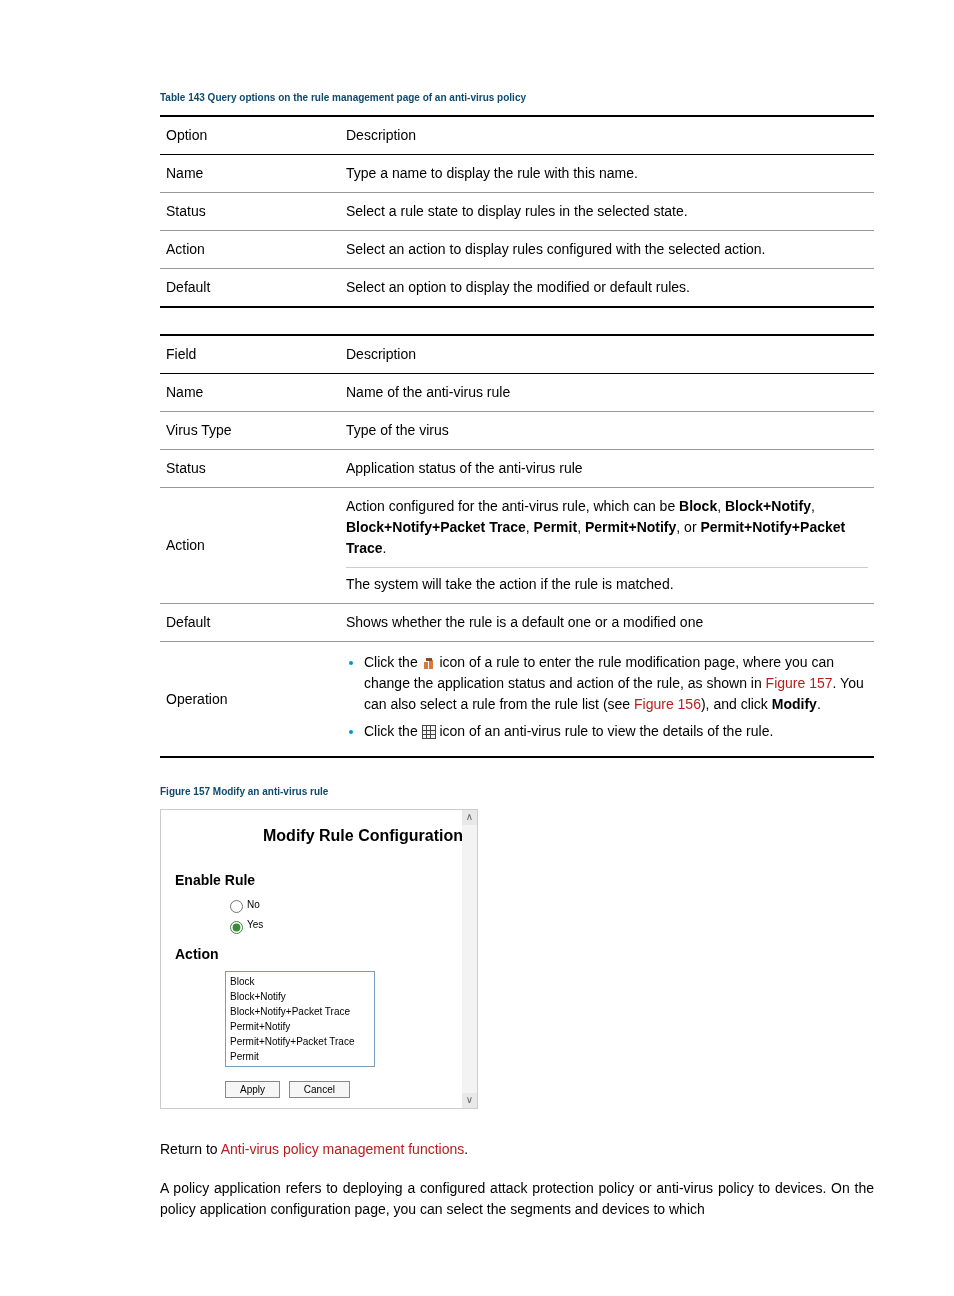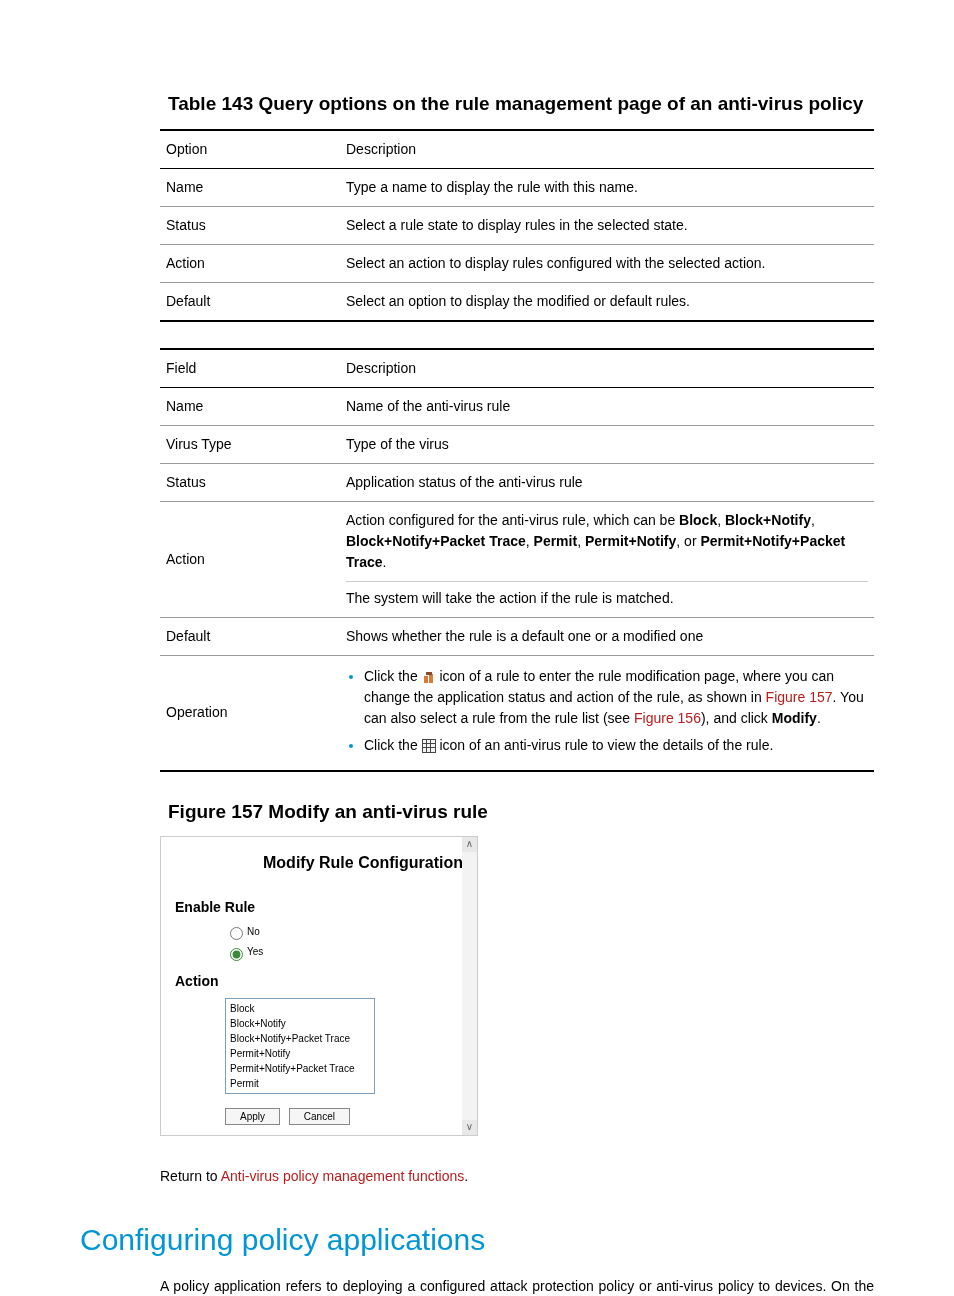--- a/index.html
+++ b/index.html
@@ -21,24 +21,24 @@
   .content {
     margin-left: 80px;
   }
   h2.section-heading {
     font-size: 30px;
     font-weight: 400;
     color: #0096d6;
     margin: 30px 0 14px 0;
   }
   .table-caption {
-    color: #000000;
+    color: #0c4a6e;
     font-weight: 700;
-    font-size: 19px;
-    margin: 0 0 10px 8px;
+    font-size: 10px;
+    margin: 0 0 10px 0;
   }
   table.doc-table {
     width: 100%;
     border-collapse: collapse;
     margin-bottom: 26px;
   }
   table.doc-table th {
     text-align: left;
     font-weight: 400;
     padding: 8px 6px;
@@ -229,18 +229,17 @@
           <button>Cancel</button>
         </div>
       </div>
     </div>
 
     <p class="return-text">
       <span>Return to </span><span class="link">Anti-virus policy management functions</span><span>.</span>
     </p>
   </div>
 
-  <h2 class="section-heading">Configuring policy applications</h2>
   <div class="content">
     <p class="body-text">A policy application refers to deploying a configured attack protection policy or anti-virus policy to devices. On the policy application configuration page, you can select the segments and devices to which</p>
   </div>
 
 </div>
 
 </body></html>

